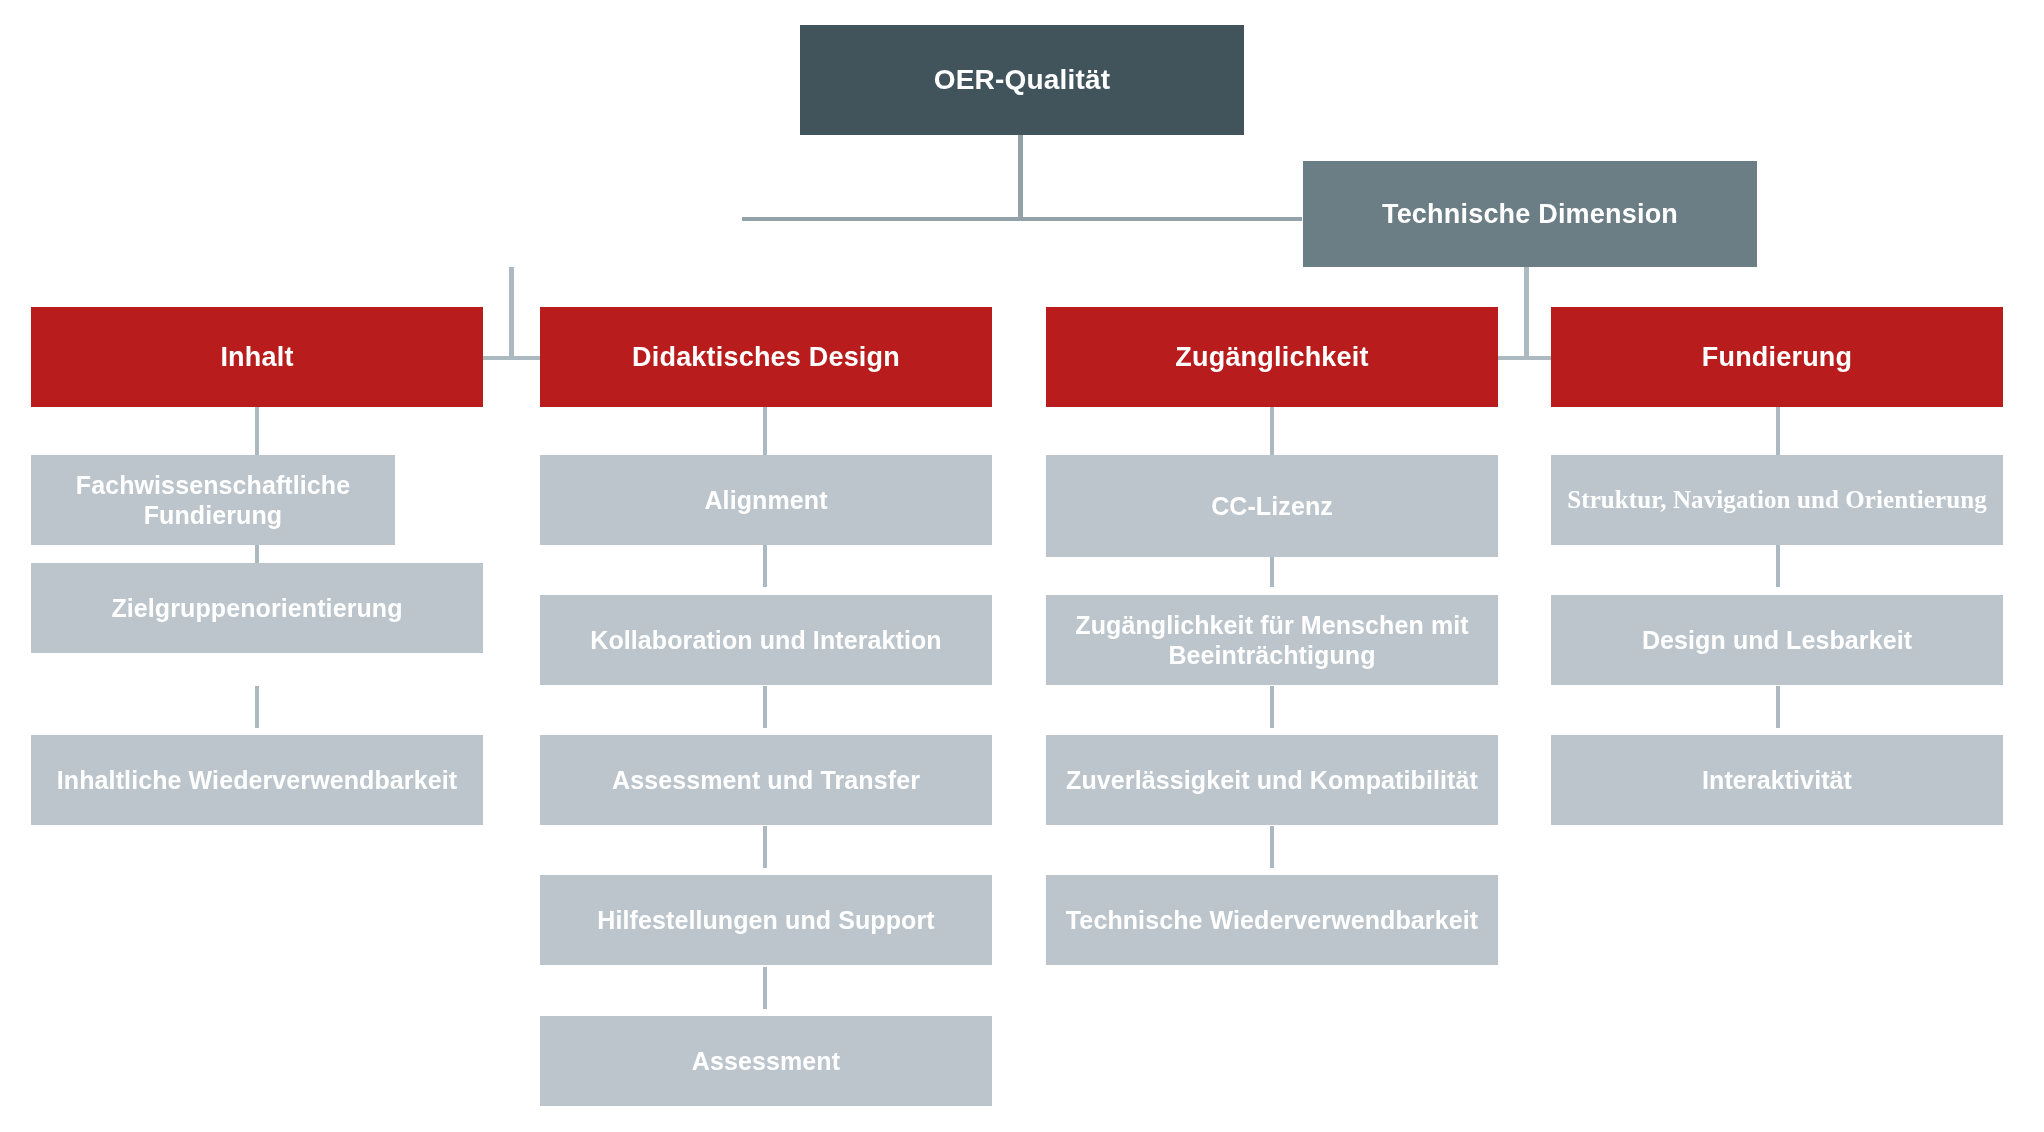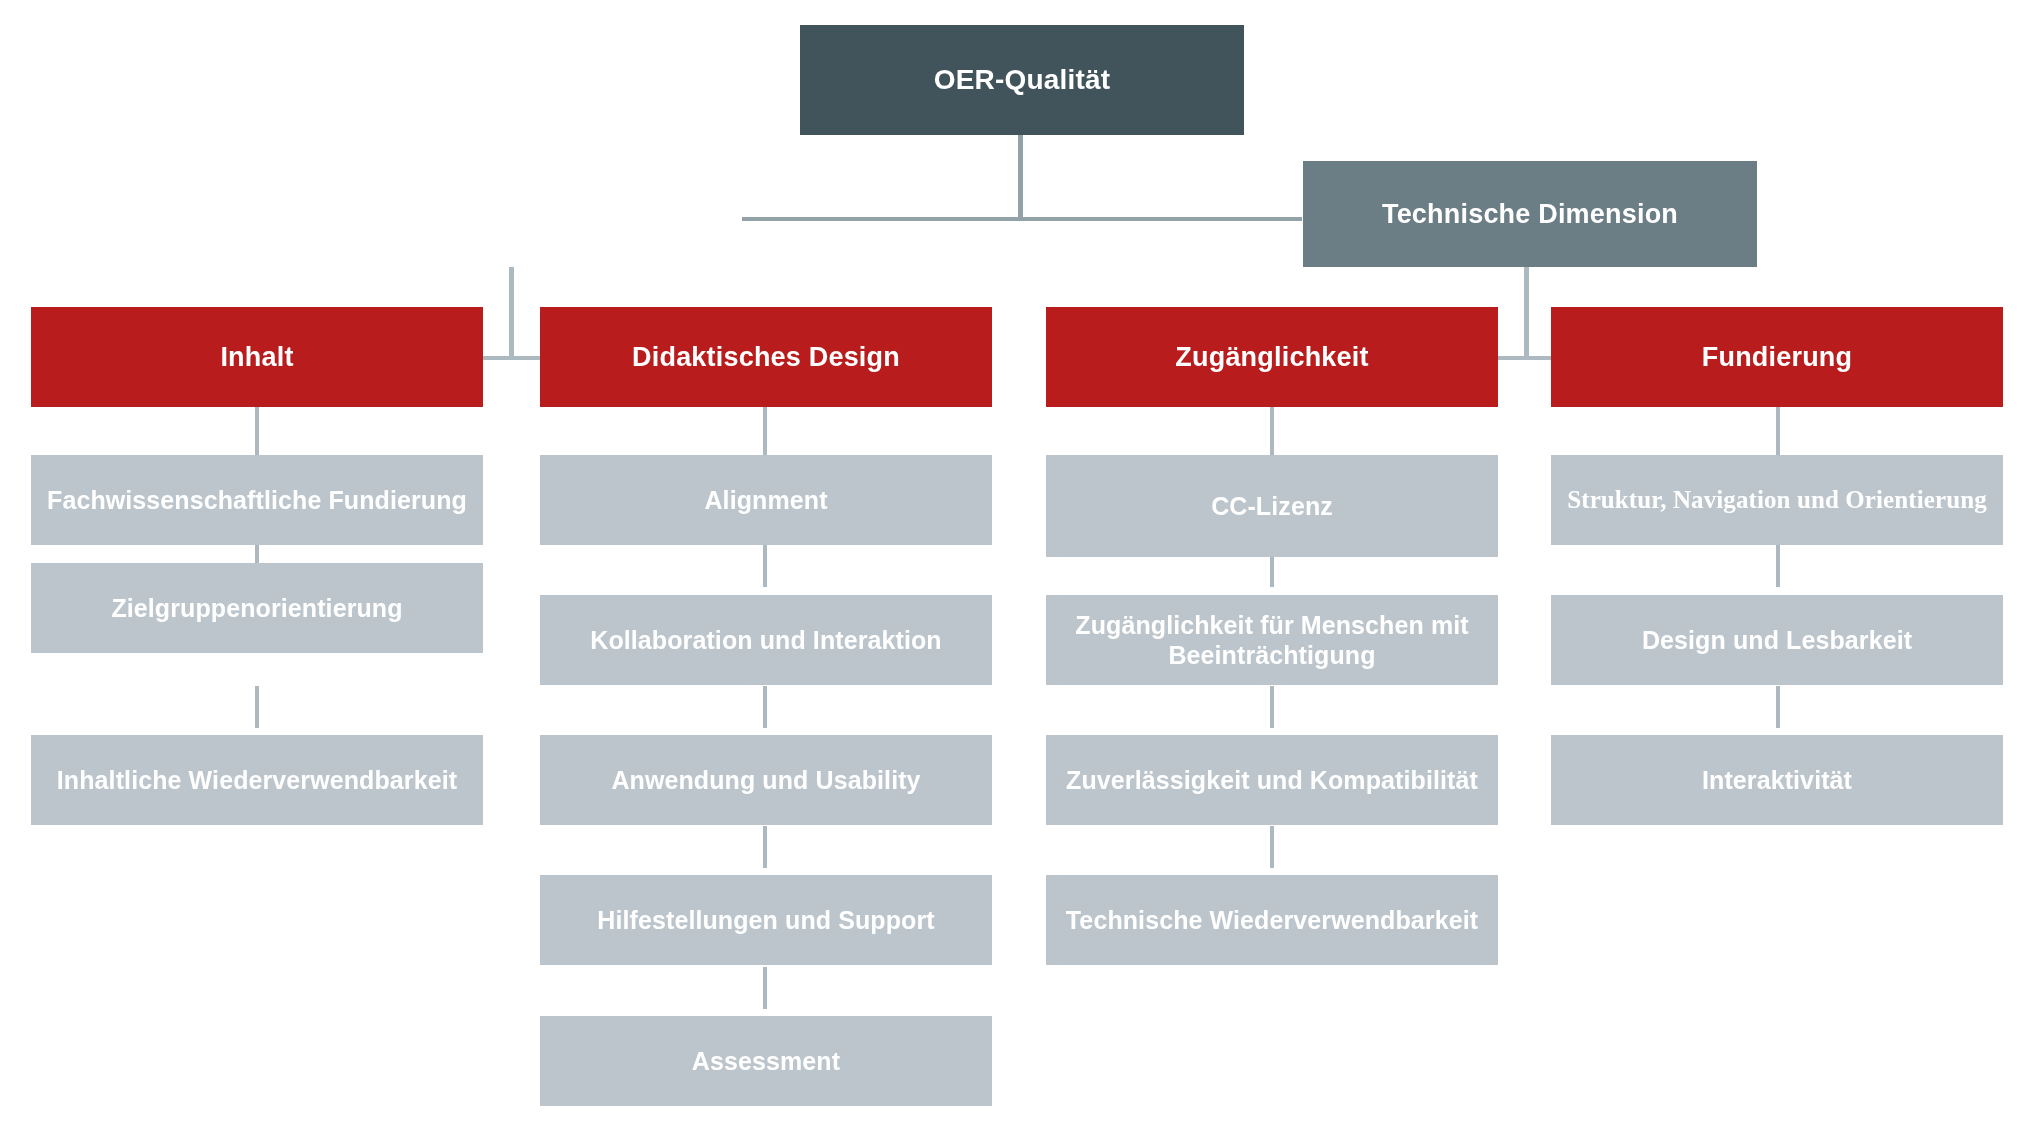--- a/index.html
+++ b/index.html
@@ -98,38 +98,38 @@
   </div>
 
   <div class="node lvl3" style="left:1046px; top:307px; width:452px; height:100px;">
     <span>Zugänglichkeit</span>
   </div>
 
   <div class="node lvl3" style="left:1551px; top:307px; width:452px; height:100px;">
     <span>Fundierung</span>
   </div>
 
-  <div class="node lvl4" style="left:31px; top:455px; width:452px; height:90px;">
+  <div class="node lvl4" style="left:31px; top:455px; width:364px; height:90px;">
     <span>Fachwissenschaftliche Fundierung</span>
   </div>
   <div class="node lvl4" style="left:31px; top:563px; width:452px; height:90px;">
     <span>Zielgruppenorientierung</span>
   </div>
   <div class="node lvl4" style="left:31px; top:735px; width:452px; height:90px;">
     <span>Inhaltliche Wiederverwendbarkeit</span>
   </div>
 
   <div class="node lvl4" style="left:540px; top:455px; width:452px; height:90px;">
     <span>Alignment</span>
   </div>
   <div class="node lvl4" style="left:540px; top:595px; width:452px; height:90px;">
     <span>Kollaboration und Interaktion</span>
   </div>
   <div class="node lvl4" style="left:540px; top:735px; width:452px; height:90px;">
-    <span>Anwendung und Usability</span>
+    <span>Assessment und Transfer</span>
   </div>
   <div class="node lvl4" style="left:540px; top:875px; width:452px; height:90px;">
     <span>Hilfestellungen und Support</span>
   </div>
   <div class="node lvl4" style="left:540px; top:1016px; width:452px; height:90px;">
     <span>Assessment</span>
   </div>
 
   <div class="node lvl4" style="left:1046px; top:455px; width:452px; height:102px;">
     <span>CC-Lizenz</span>

